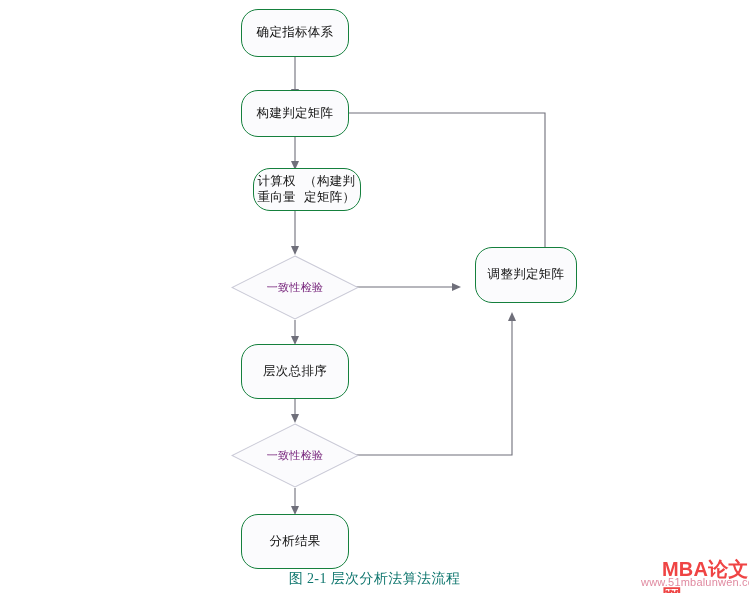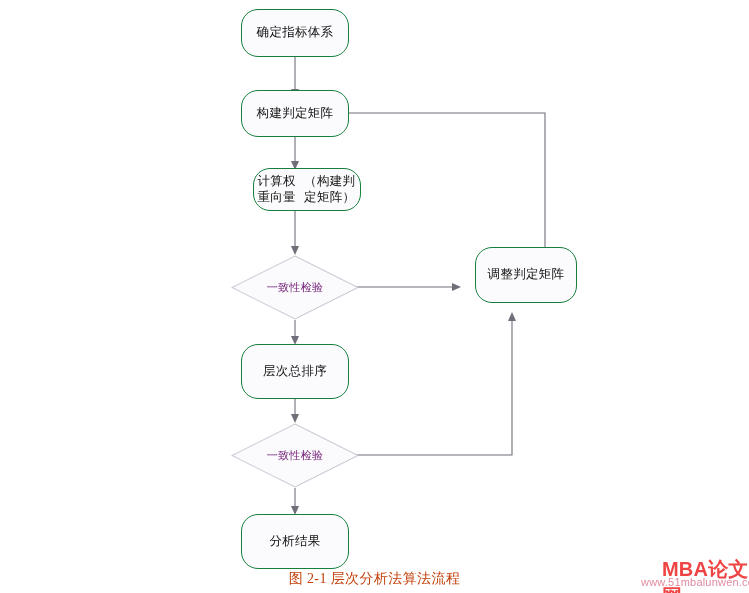--- a/index.html
+++ b/index.html
@@ -60,21 +60,21 @@
     color: #701a75;
     font-size: 11px;
     letter-spacing: 0.3px;
   }
   .caption {
     position: absolute;
     width: 100%;
     text-align: center;
     font-family: "Liberation Serif", serif;
     font-size: 14px;
-    color: #c2410c;
+    color: #0f766e;
     letter-spacing: 0.4px;
   }
   .watermark-main {
     position: absolute;
     font-family: "Liberation Sans", sans-serif;
     font-size: 20px;
     font-weight: bold;
     color: #ef4444;
     letter-spacing: 0.2px;
   }

